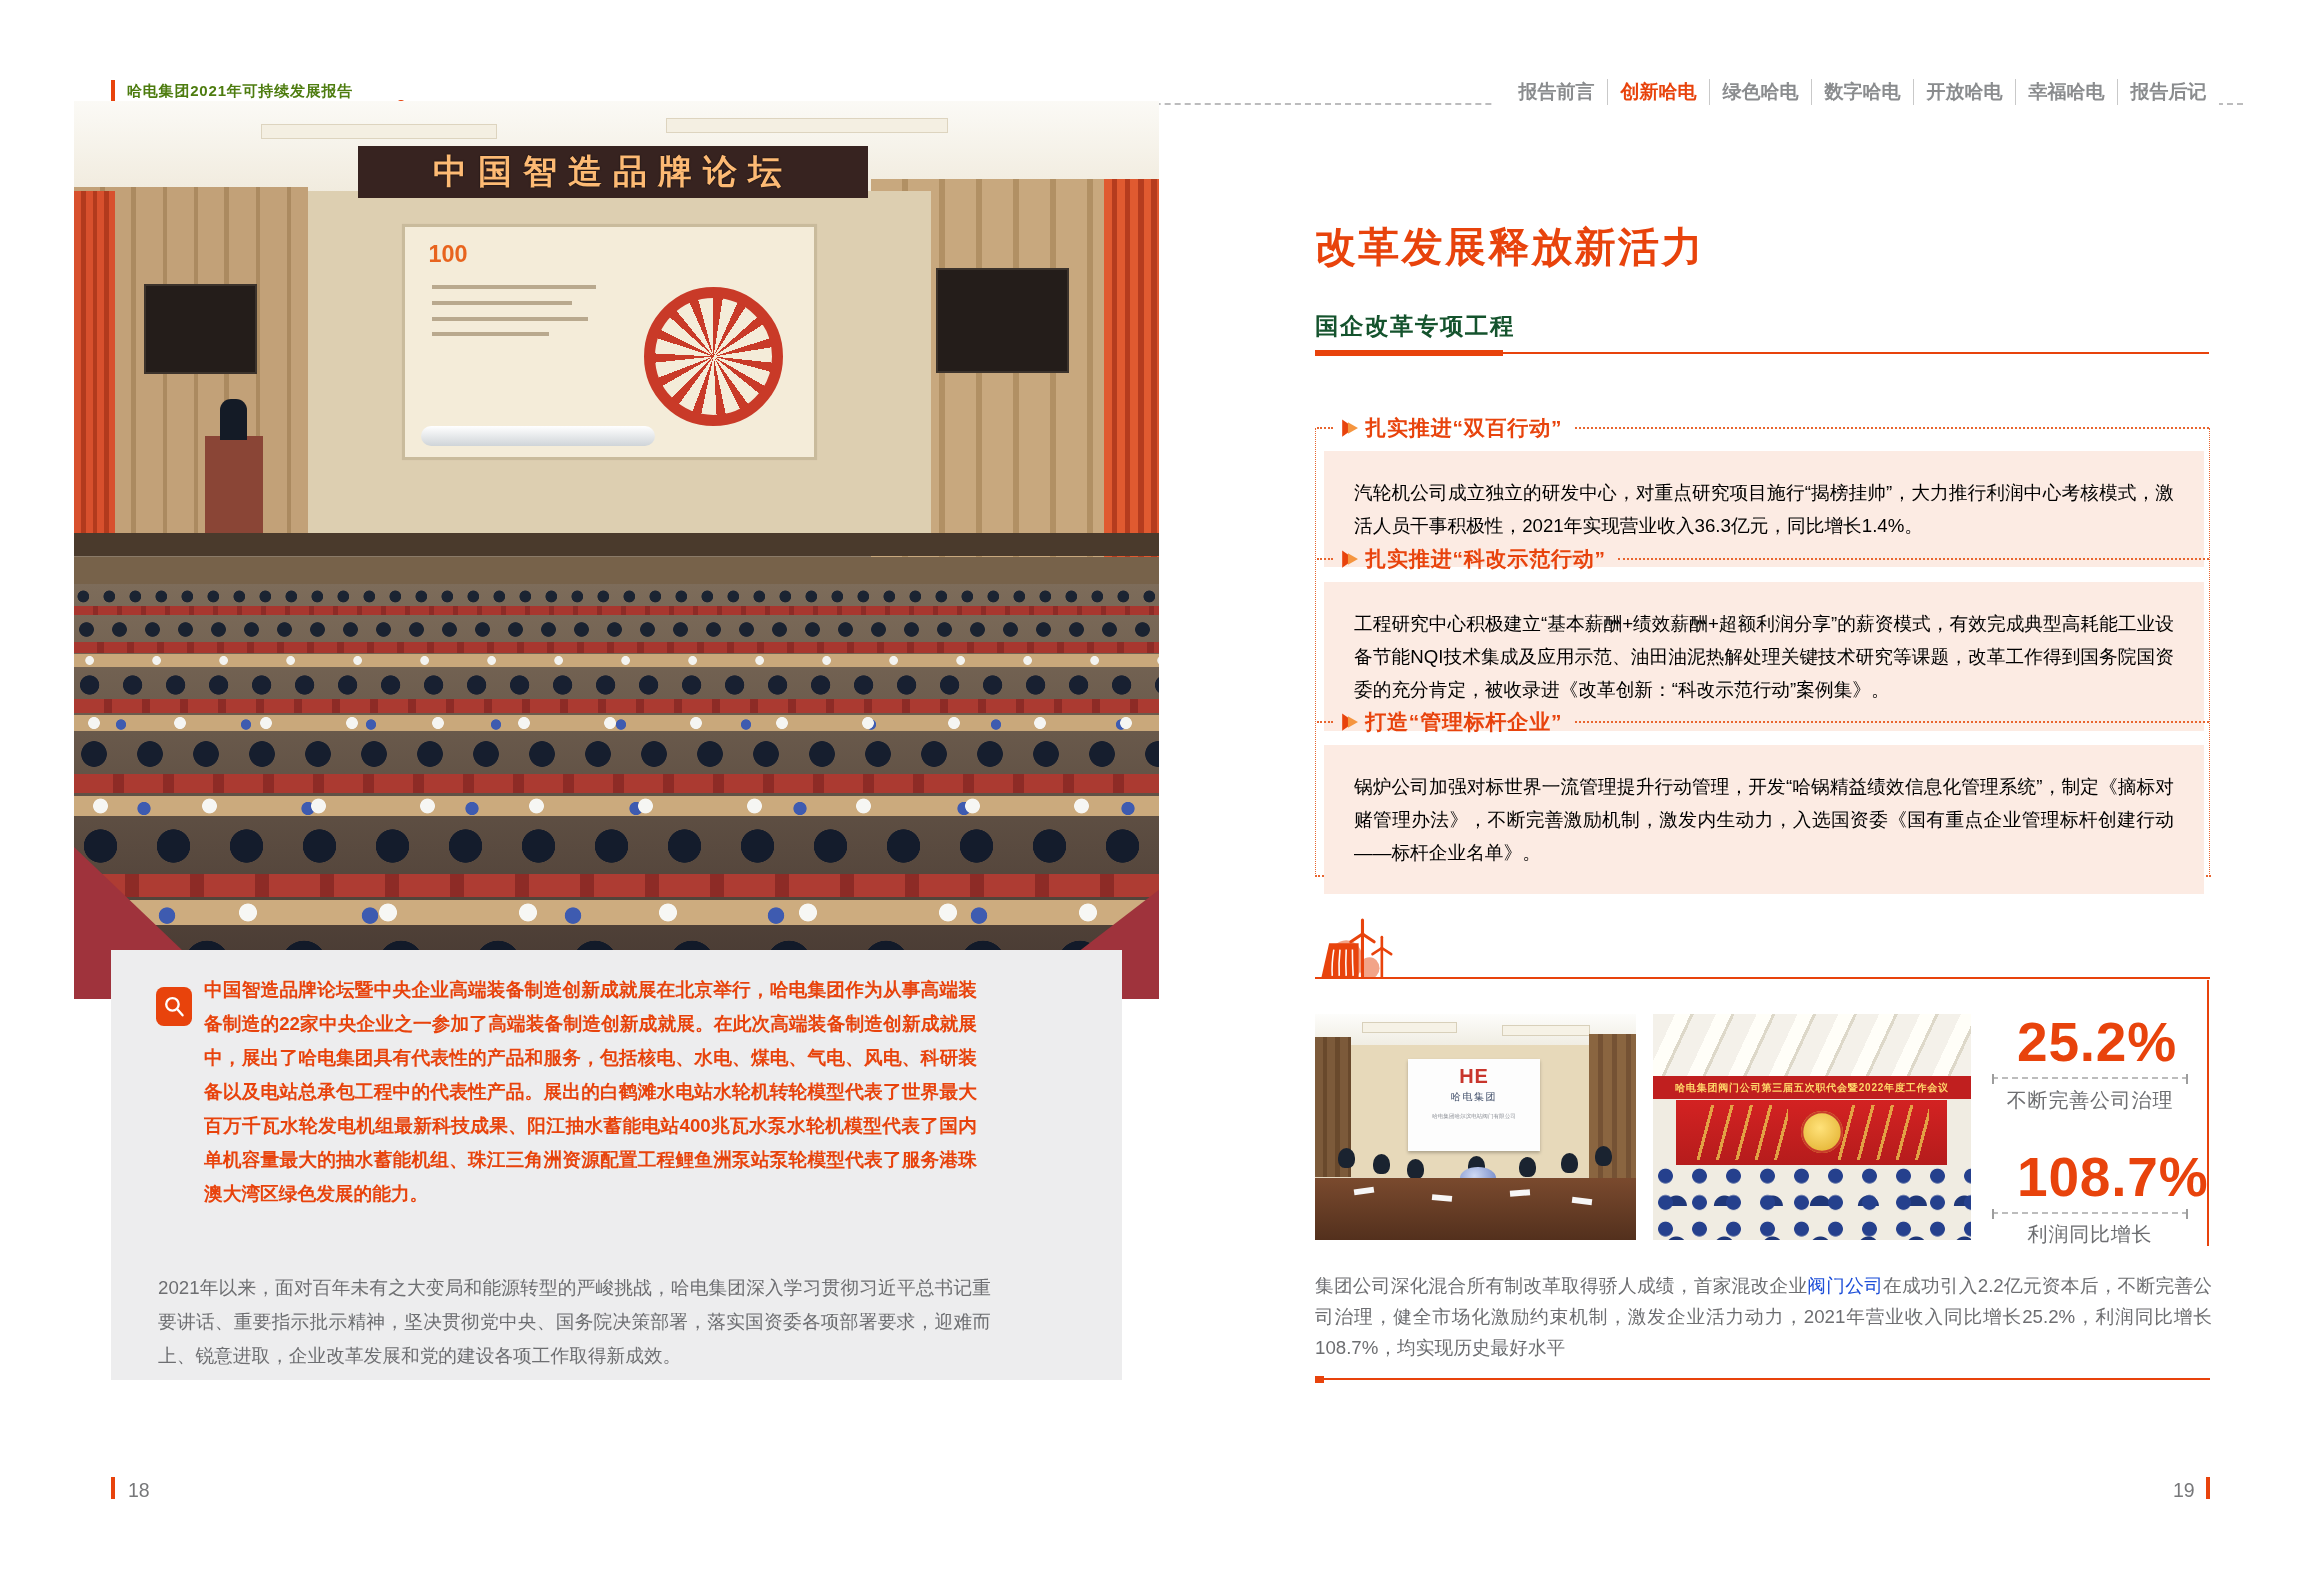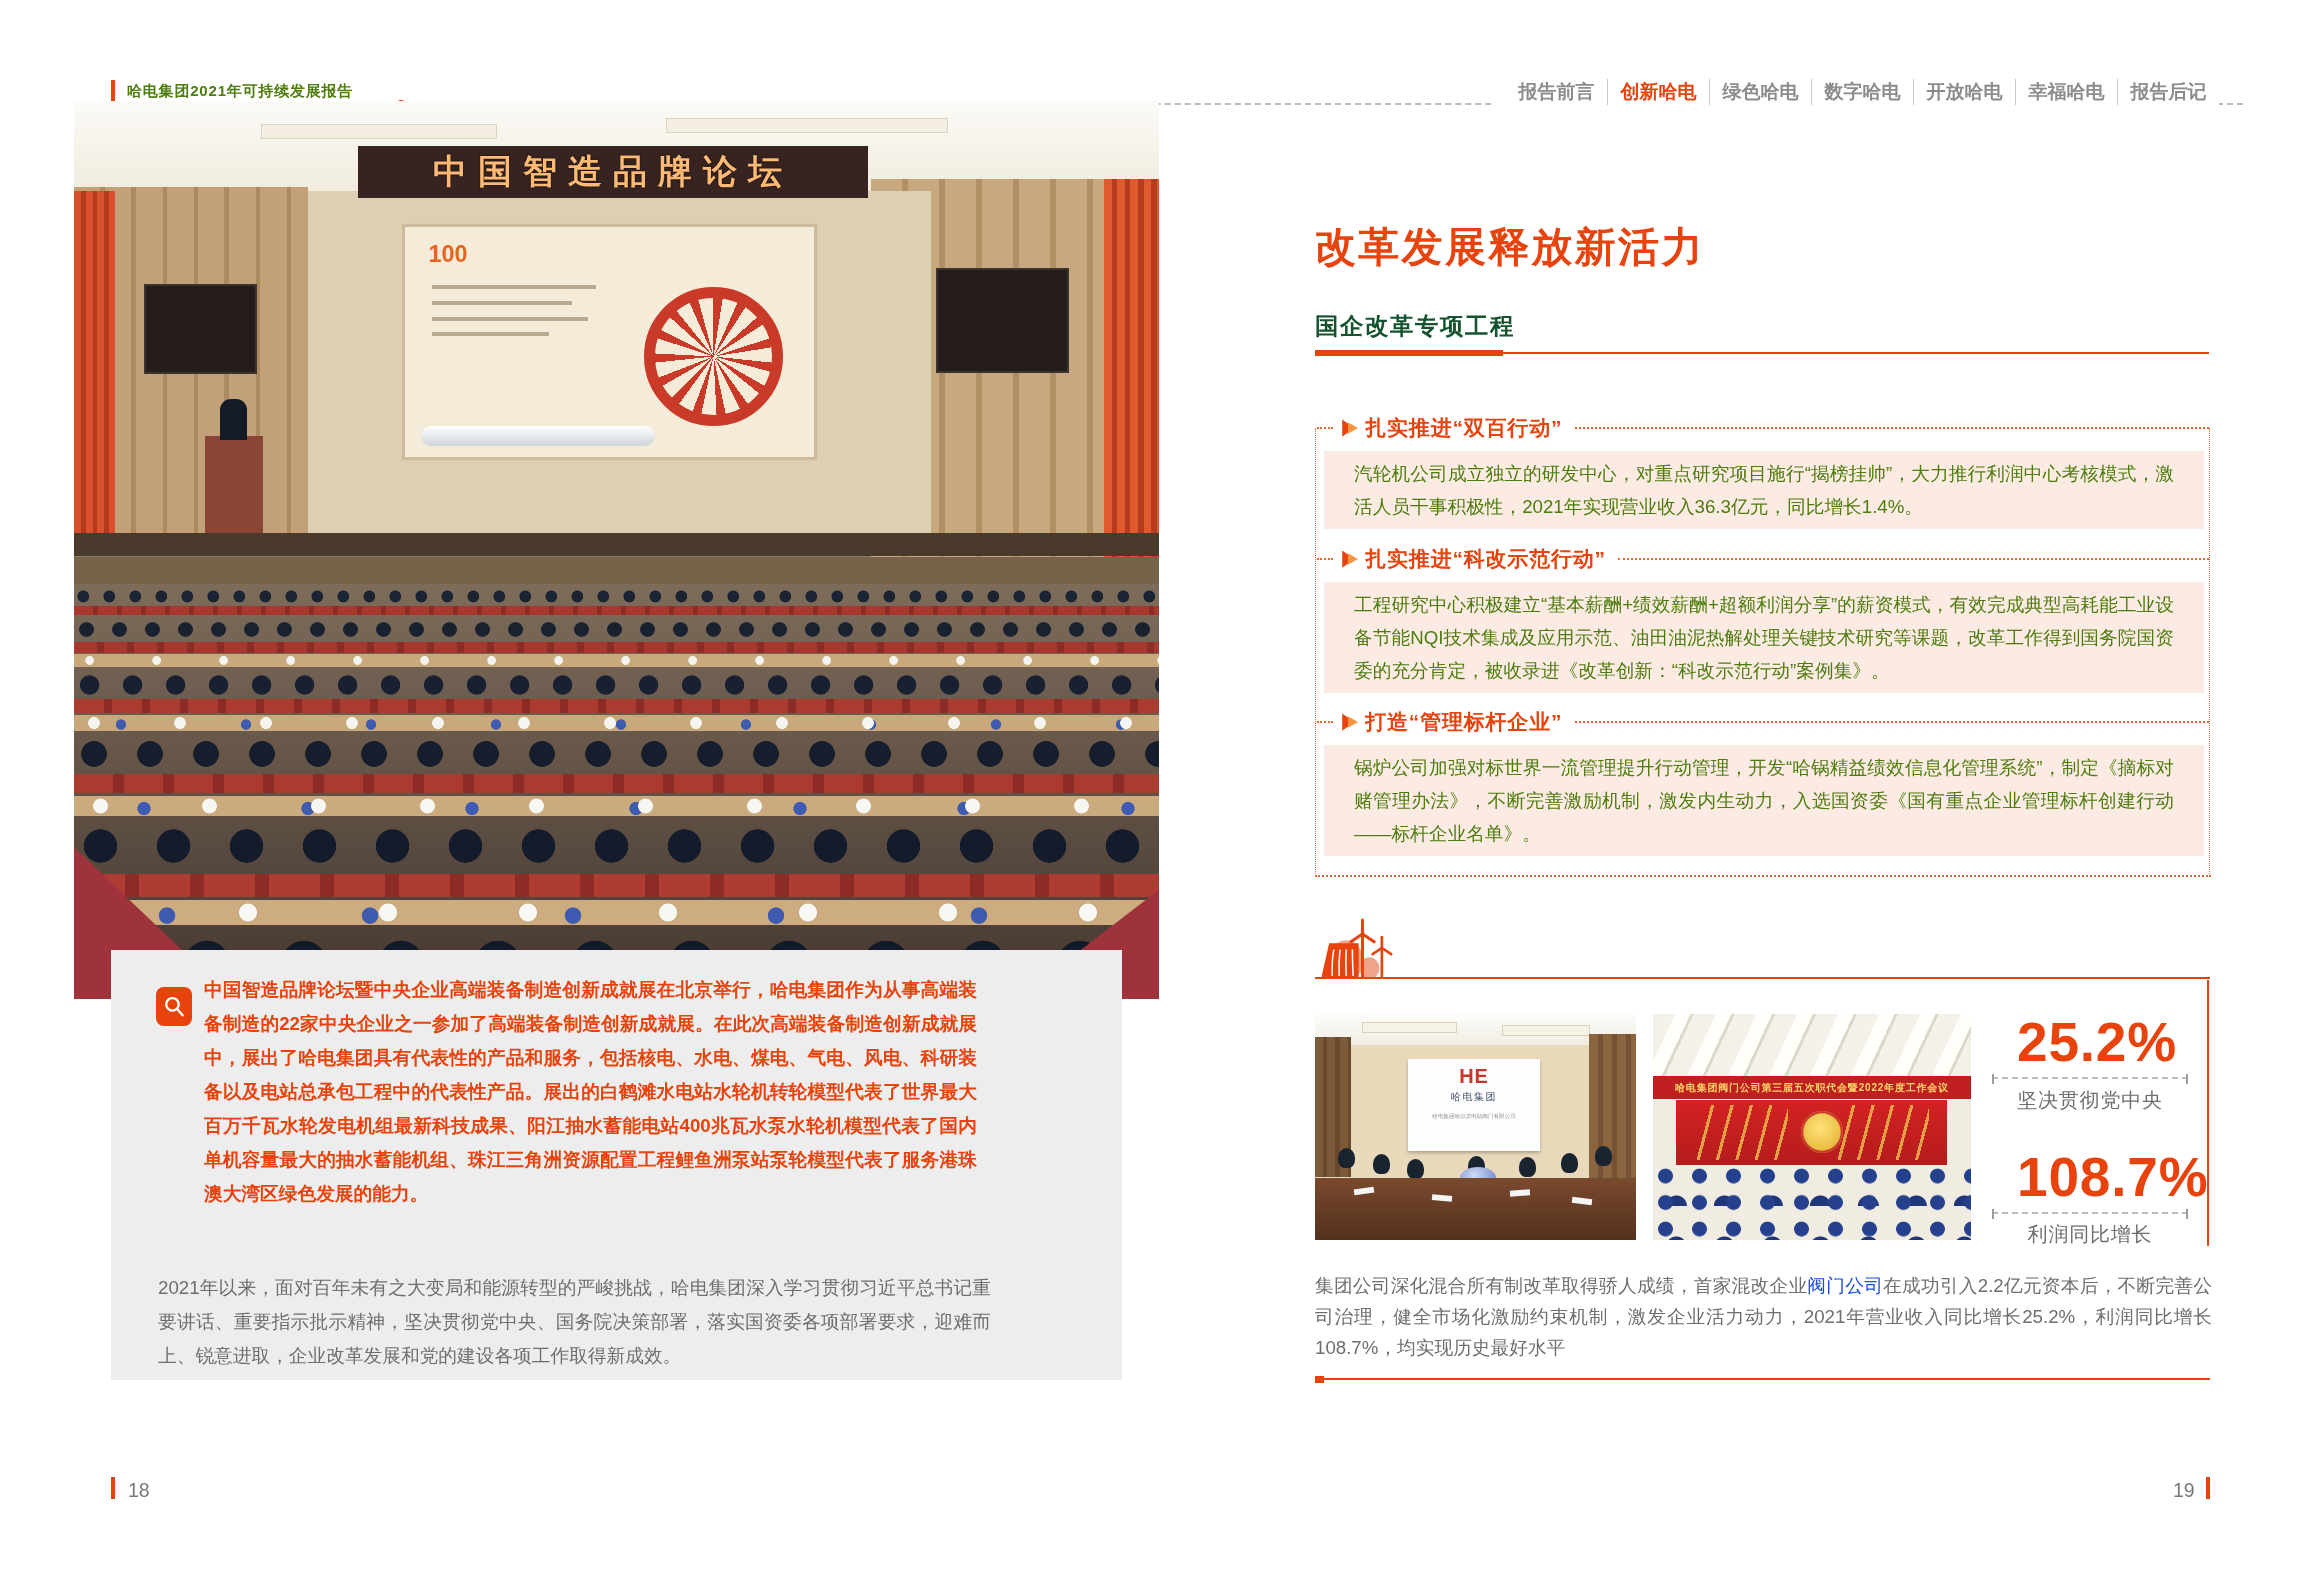--- a/index.html
+++ b/index.html
@@ -63,22 +63,22 @@
   .rp-rule-thin{left:1503px;top:352px;width:706px;height:2.3px;background:#e8430c;}
 
   .sec-vline-l{left:1315px;top:428px;height:448px;width:0;border-left:1.6px dotted #e8652f;}
   .sec-vline-r{left:2209px;top:428px;height:448px;width:0;border-left:1.6px dotted #e8652f;}
   .sec-hline-bottom{left:1315px;top:875px;width:896px;height:0;border-top:2.3px dotted #e8652f;}
   .sec-head{left:1317px;width:892px;height:23.4px;display:flex;align-items:center;}
   .dotlead{width:15.6px;height:0;border-top:2.3px dotted #e8652f;}
   .dottail{flex:1;height:0;border-top:2.3px dotted #e8652f;}
   .sec-mark{width:18.7px;height:22px;margin:0 0 0 7.8px;flex:none;}
   .sec-title{font-size:21px;font-weight:bold;color:#e8430c;margin:0 12.5px 0 6.2px;letter-spacing:0.8px;white-space:nowrap;}
-  .sec-body{left:1324px;width:880px;box-sizing:border-box;padding:6px 30px;background:#fcebe3;
-            font-size:18.7px;line-height:33px;color:#4d7c0f;text-align:justify;}
+  .sec-body{left:1324px;width:880px;box-sizing:border-box;padding:25px 30px;background:#fcebe3;
+            font-size:18.7px;line-height:33px;color:#000000;text-align:justify;}
 
   
   .decor-line{left:1315px;top:977px;width:895px;height:2.3px;background:#e8430c;}
   .decor-svg{left:1318px;top:917px;width:75px;height:62px;}
   .acc-vline{left:2207px;top:980px;width:2.3px;height:266px;background:#e8430c;}
 
   .photo2{left:1315px;top:1014px;width:321px;height:226px;background:#e5d9c2;overflow:hidden;}
   .p2-ceiling{left:0;top:0;width:100%;height:48px;background:linear-gradient(#fdfdfb,#e9e4d6);}
   .p2-lightbar{background:#f6f2e6;border:1.6px solid #d8d0ba;}
   .p2-wood-l{left:0;top:23.4px;width:36px;height:140px;background:repeating-linear-gradient(90deg,#7c5a3a 0 7.8px,#69492c 7.8px 12.5px);}
@@ -300,21 +300,21 @@
     <div class="abs p3-aud" style="background-image:
            radial-gradient(circle at 12.5px 11px,#25408d 0 7px,rgba(0,0,0,0) 7.8px),
            radial-gradient(circle at 23.4px 41px,#1f3779 0 10px,rgba(0,0,0,0) 11px),
            radial-gradient(circle at 55px 62px,#e2622a 0 8.6px,rgba(0,0,0,0) 9.3px),
            radial-gradient(circle at 41px 61px,#16264f 0 11.7px,rgba(0,0,0,0) 12.5px);
            background-size:34px 26.5px,48px 41px,187px 47px,67px 44px;background-repeat:repeat;"></div>
   </div>
 
   <div class="abs stat-val" style="top:1010px;">25.2%</div>
   <div class="abs stat-sep" style="top:1077px;"></div>
-  <div class="abs stat-label" style="top:1087px;">坚决贯彻党中央</div>
+  <div class="abs stat-label" style="top:1087px;">不断完善公司治理</div>
   <div class="abs stat-val" style="top:1145px;">108.7%</div>
   <div class="abs stat-sep" style="top:1212px;"></div>
   <div class="abs stat-label" style="top:1221px;">利润同比增长</div>
 
   <div class="abs right-summary">
     <span>集团公司深化混合所有制改革取得骄人成绩，首家混改企业</span><span class="hl">阀门公司</span><span>在成功引入2.2亿元资本后，不断完善公司治理，健全市场化激励约束机制，激发企业活力动力，2021年营业收入同比增长25.2%，利润同比增长108.7%，均实现历史最好水平</span>
   </div>
   <div class="abs bottom-rule"></div>
 
   <div class="abs pn-num" style="left:2173px;top:1479px;">19</div>

